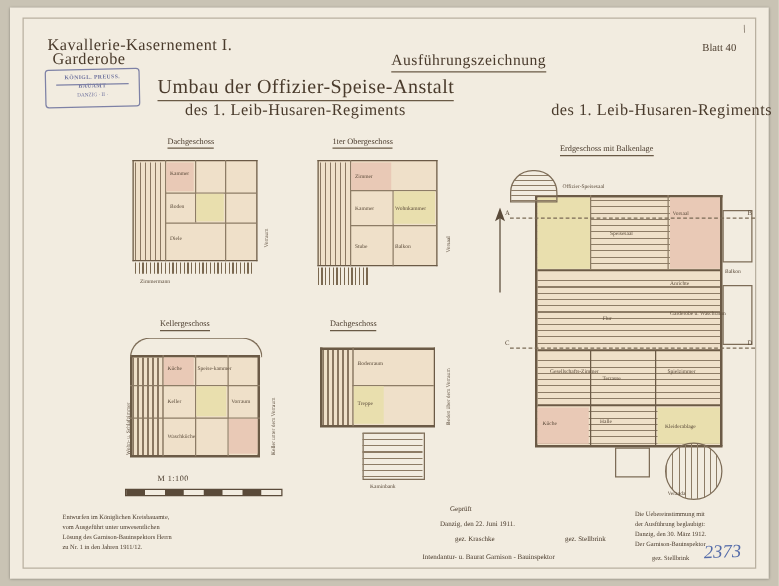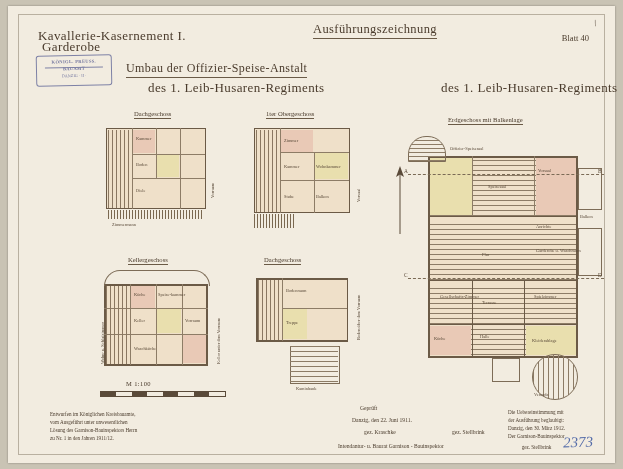--- a/index.html
+++ b/index.html
@@ -22,21 +22,21 @@
     border:1px solid #b9b0a0;
     pointer-events:none;
   }
   .ttl{
     position:absolute;
     white-space:nowrap;
     color:#4a3b2c;
     letter-spacing:.4px;
   }
   .big{font-size:12.5px;}
-  .mid{font-size:12px;}
+  .mid{font-size:16px;}
   .sm{font-size:13px;}
   .xs{font-size:6.5px;}
   .ul{border-bottom:1px solid #6a5a46;padding-bottom:1px;}
 
   
   #stamp{
     position:absolute;left:28px;top:49px;width:74px;height:26px;
     border:1px solid #6a6f9c;border-radius:3px;
     color:#5a5f93;font-size:4.6px;line-height:1.5;
     text-align:center;padding-top:3px;
@@ -79,21 +79,21 @@
   .arrowN{position:absolute;}
 </style>
 </head>
 <body>
 
 <div id="sheet">
 
   <div class="ttl sm" style="left:30px;top:22px;">Kavallerie-Kasernement I.</div>
   <div class="ttl sm" style="left:34px;top:33px;">Garderobe</div>
 
-  <div class="ttl big ul" style="left:305px;top:16px;">Ausführungszeichnung</div>
+  <div class="ttl big ul" style="left:305px;top:35px;">Ausführungszeichnung</div>
 
   <div id="sheetno">Blatt 40</div>
   <div id="sheetnoslash">/</div>
 
   <div id="stamp">
     <div class="s1">KÖNIGL. PREUSS.</div>
     <div id="stampline"></div>
     <div class="s1">BAUAMT</div>
     <div class="s2">DANZIG · II ·</div>
   </div>

